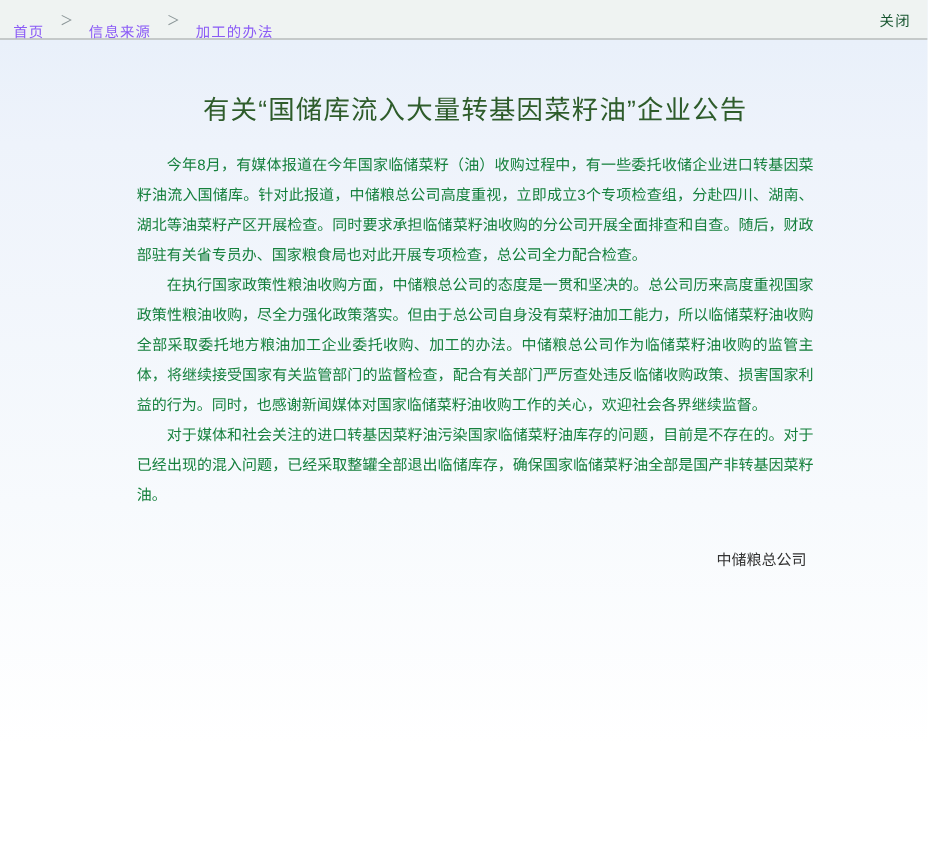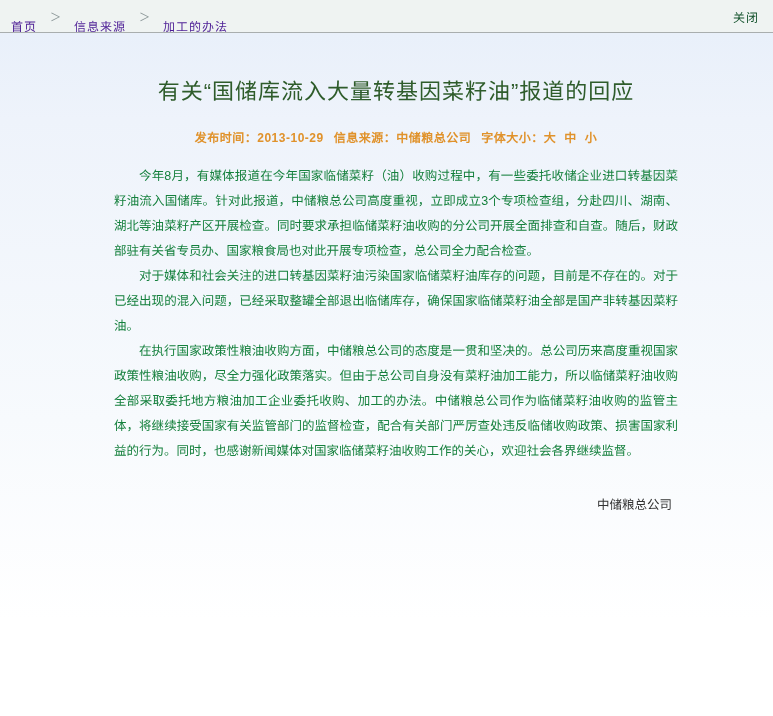--- a/index.html
+++ b/index.html
@@ -17,21 +17,21 @@
     background: #eff3f2;
     border-bottom: 1px solid #a9aeae;
     display: flex;
     align-items: center;
     justify-content: space-between;
     padding: 0 14px 0 11px;
     font-size: 12px;
   }
   .crumbs { display: flex; align-items: center; }
   .crumb-link {
-    color: #4c1d95;
+    color: #8b5cf6;
     text-decoration: none;
     cursor: pointer;
     letter-spacing: 1px;
     margin-top: 18px;
   }
   .crumb-sep {
     color: #8a9597;
     margin: 0 13px;
     font-size: 11px;
   }
@@ -99,29 +99,26 @@
     <span class="crumb-sep">＞</span>
     <a class="crumb-link">信息来源</a>
     <span class="crumb-sep">＞</span>
     <a class="crumb-link">加工的办法</a>
   </div>
   <a class="close-link">关闭</a>
 </div>
 
 <div class="article">
 
-  <h1 class="article-title">有关“国储库流入大量转基因菜籽油”报道的回应</h1>
+  <h1 class="article-title">有关“国储库流入大量转基因菜籽油”企业公告</h1>
 
-  <div class="article-meta">
-    <span>发布时间：</span><span>2013-10-29</span><span class="meta-gap"></span><span>信息来源：</span><span>中储粮总公司</span><span class="meta-gap"></span><span>字体大小：</span><a class="font-size-link" style="margin-left:0">大</a><a class="font-size-link">中</a><a class="font-size-link">小</a>
-  </div>
 
   <div class="article-body">
     <p>今年8月，有媒体报道在今年国家临储菜籽（油）收购过程中，有一些委托收储企业进口转基因菜籽油流入国储库。针对此报道，中储粮总公司高度重视，立即成立3个专项检查组，分赴四川、湖南、湖北等油菜籽产区开展检查。同时要求承担临储菜籽油收购的分公司开展全面排查和自查。随后，财政部驻有关省专员办、国家粮食局也对此开展专项检查，总公司全力配合检查。</p>
+    <p>在执行国家政策性粮油收购方面，中储粮总公司的态度是一贯和坚决的。总公司历来高度重视国家政策性粮油收购，尽全力强化政策落实。但由于总公司自身没有菜籽油加工能力，所以临储菜籽油收购全部采取委托地方粮油加工企业委托收购、加工的办法。中储粮总公司作为临储菜籽油收购的监管主体，将继续接受国家有关监管部门的监督检查，配合有关部门严厉查处违反临储收购政策、损害国家利益的行为。同时，也感谢新闻媒体对国家临储菜籽油收购工作的关心，欢迎社会各界继续监督。</p>
     <p>对于媒体和社会关注的进口转基因菜籽油污染国家临储菜籽油库存的问题，目前是不存在的。对于已经出现的混入问题，已经采取整罐全部退出临储库存，确保国家临储菜籽油全部是国产非转基因菜籽油。</p>
-    <p>在执行国家政策性粮油收购方面，中储粮总公司的态度是一贯和坚决的。总公司历来高度重视国家政策性粮油收购，尽全力强化政策落实。但由于总公司自身没有菜籽油加工能力，所以临储菜籽油收购全部采取委托地方粮油加工企业委托收购、加工的办法。中储粮总公司作为临储菜籽油收购的监管主体，将继续接受国家有关监管部门的监督检查，配合有关部门严厉查处违反临储收购政策、损害国家利益的行为。同时，也感谢新闻媒体对国家临储菜籽油收购工作的关心，欢迎社会各界继续监督。</p>
   </div>
 
   <div class="signature">
     <div>中储粮总公司</div>
   </div>
 
 </div>
 
 </body></html>

